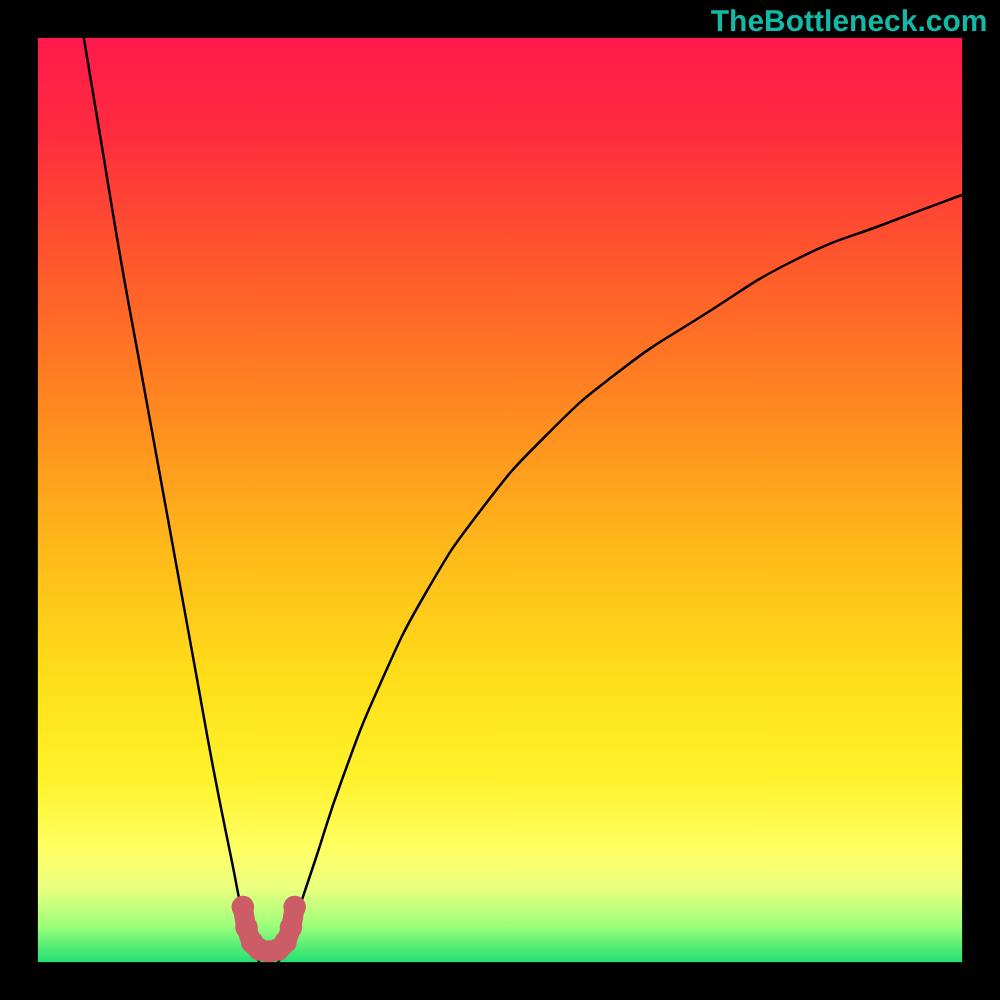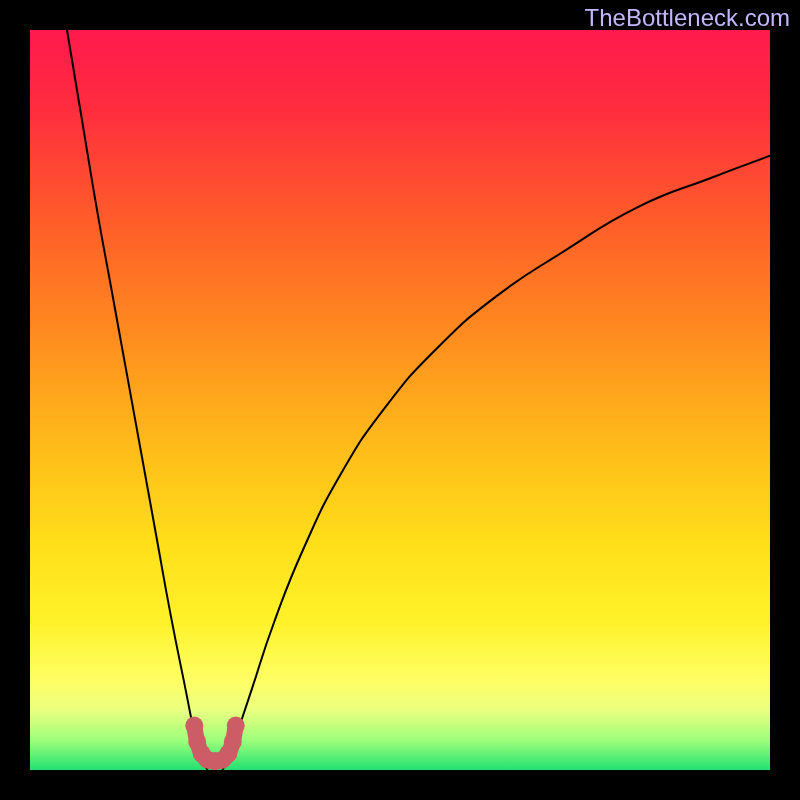--- a/index.html
+++ b/index.html
@@ -16,23 +16,23 @@
     left: 30px;
     top: 30px;
     width: 740px;
     height: 740px;
     overflow: hidden;
   }
   .watermark {
     position: absolute;
     top: 4px;
     right: 10px;
-    color: #c4b5fd;
+    color: #14b8a6;
     font-size: 24px;
-    font-weight: 400;
+    font-weight: 700;
     letter-spacing: 0px;
     z-index: 10;
   }
   svg.plot {
     position: absolute;
     left: 0;
     top: 0;
     width: 740px;
     height: 740px;
   }

